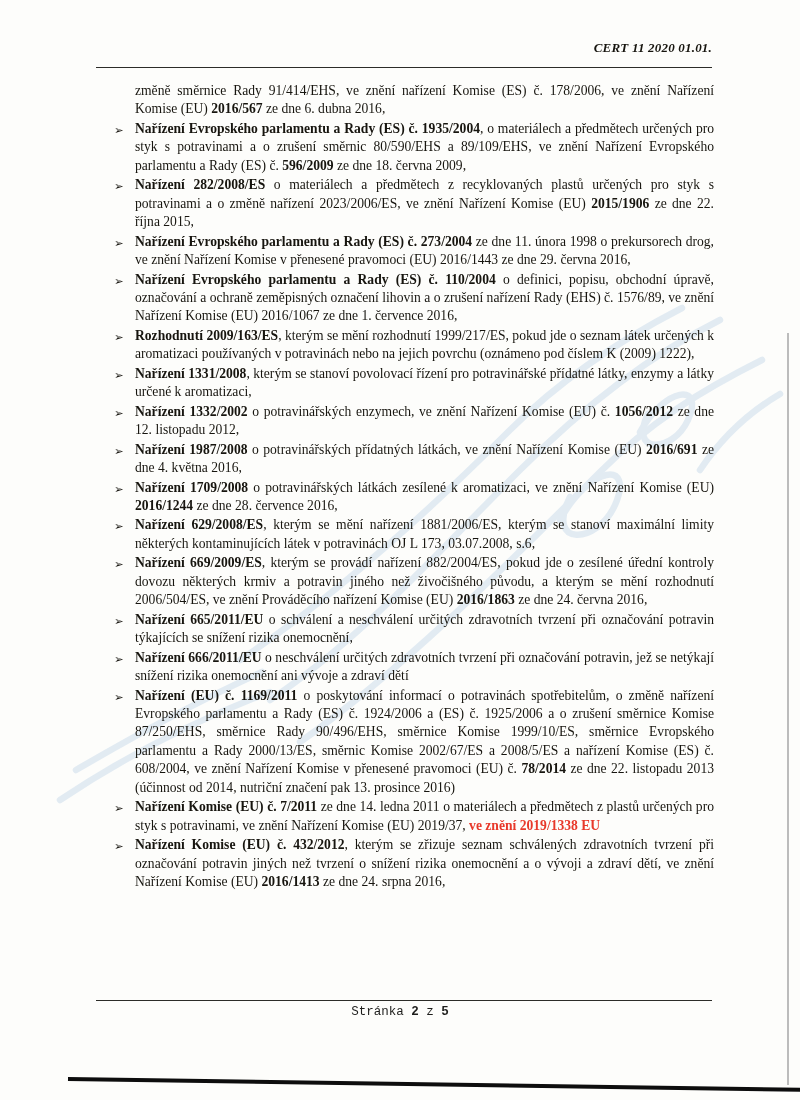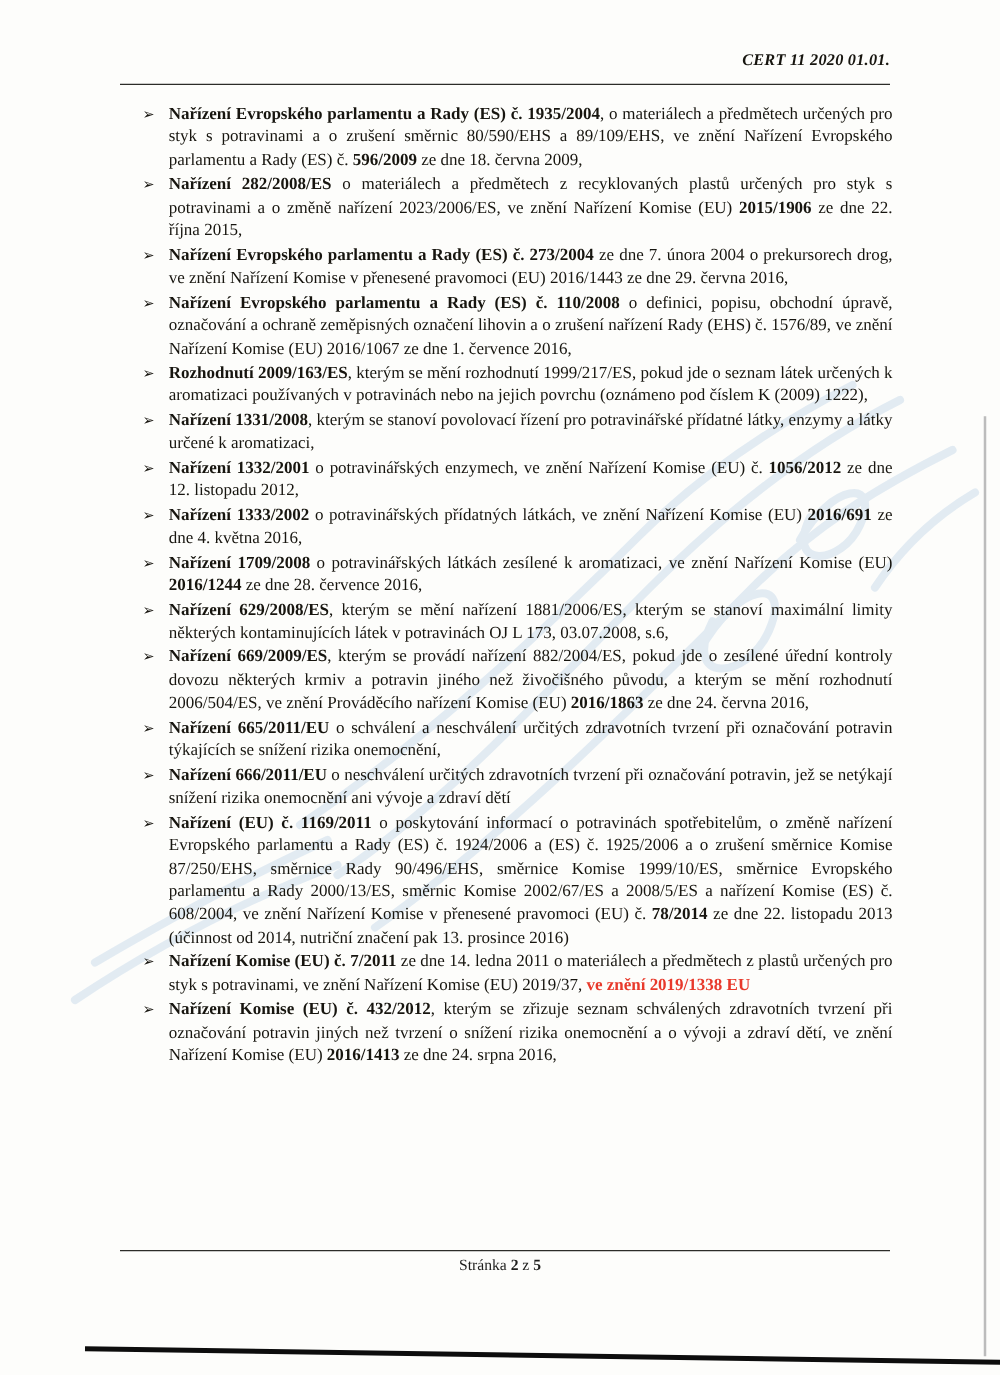--- a/index.html
+++ b/index.html
@@ -62,21 +62,21 @@
     font-weight: 400;
   }
   .b { font-weight: 700; }
   .red { font-weight: 700; color: var(--highlight-red, #e8392b); font-family: Liberation Serif, serif; }
   .footer {
     position: absolute;
     top: 1005px;
     left: 0;
     width: 800px;
     text-align: center;
-    font-family: Liberation Serif, serif;
+    font-family: Liberation Mono, monospace;
     font-size: 12.5px;
     color: #1d1d1b;
   }
   .watermark {
     position: absolute;
     left: 0; top: 0;
     width: 800px; height: 1100px;
     pointer-events: none;
   }
   .edge-bottom {
@@ -113,29 +113,30 @@
       <path d="M700 470 c20 -30 46 -56 80 -76"></path>
       <path d="M60 800 C120 760 190 722 270 692"></path>
       <path d="M76 770 C136 735 200 700 262 672"></path>
     </g>
   </svg>
 
   <div class="header">CERT 11 2020 01.01.</div>
   <div class="rule rule-top"></div>
 
   <div class="content">
+    <p class="intro"><span>změně směrnice Rady 91/414/EHS, ve znění nařízení Komise (ES) č. 178/2006, ve znění Nařízení Komise (EU) </span><span class="b">2016/567</span><span> ze dne 6. dubna 2016,</span></p>
     <ul class="reg-list">
         <li><span class="bullet">➢</span><span class="b">Nařízení Evropského parlamentu a Rady (ES) č. 1935/2004</span><span>, o materiálech a předmětech určených pro styk s potravinami a o zrušení směrnic 80/590/EHS a 89/109/EHS, ve znění Nařízení Evropského parlamentu a Rady (ES) č. </span><span class="b">596/2009</span><span> ze dne 18. června 2009,</span></li>
         <li><span class="bullet">➢</span><span class="b">Nařízení 282/2008/ES</span><span> o materiálech a předmětech z recyklovaných plastů určených pro styk s potravinami a o změně nařízení 2023/2006/ES, ve znění Nařízení Komise (EU) </span><span class="b">2015/1906</span><span> ze dne 22. října 2015,</span></li>
-        <li><span class="bullet">➢</span><span class="b">Nařízení Evropského parlamentu a Rady (ES) č. 273/2004</span><span> ze dne 7. února 2004 o prekursorech drog, ve znění Nařízení Komise v přenesené pravomoci (EU) 2016/1443 ze dne 29. června 2016,</span></li>
-        <li><span class="bullet">➢</span><span class="b">Nařízení Evropského parlamentu a Rady (ES) č. 110/2008</span><span> o definici, popisu, obchodní úpravě, označování a ochraně zeměpisných označení lihovin a o zrušení nařízení Rady (EHS) č. 1576/89, ve znění Nařízení Komise (EU) 2016/1067 ze dne 1. července 2016,</span></li>
+        <li><span class="bullet">➢</span><span class="b">Nařízení Evropského parlamentu a Rady (ES) č. 273/2004</span><span> ze dne 11. února 1998 o prekursorech drog, ve znění Nařízení Komise v přenesené pravomoci (EU) 2016/1443 ze dne 29. června 2016,</span></li>
+        <li><span class="bullet">➢</span><span class="b">Nařízení Evropského parlamentu a Rady (ES) č. 110/2004</span><span> o definici, popisu, obchodní úpravě, označování a ochraně zeměpisných označení lihovin a o zrušení nařízení Rady (EHS) č. 1576/89, ve znění Nařízení Komise (EU) 2016/1067 ze dne 1. července 2016,</span></li>
         <li><span class="bullet">➢</span><span class="b">Rozhodnutí 2009/163/ES</span><span>, kterým se mění rozhodnutí 1999/217/ES, pokud jde o seznam látek určených k aromatizaci používaných v potravinách nebo na jejich povrchu (oznámeno pod číslem K (2009) 1222),</span></li>
         <li><span class="bullet">➢</span><span class="b">Nařízení 1331/2008</span><span>, kterým se stanoví povolovací řízení pro potravinářské přídatné látky, enzymy a látky určené k aromatizaci,</span></li>
-        <li><span class="bullet">➢</span><span class="b">Nařízení 1332/2001</span><span> o potravinářských enzymech, ve znění Nařízení Komise (EU) č. </span><span class="b">1056/2012</span><span> ze dne 12. listopadu 2012,</span></li>
-        <li><span class="bullet">➢</span><span class="b">Nařízení 1333/2002</span><span> o potravinářských přídatných látkách, ve znění Nařízení Komise (EU) </span><span class="b">2016/691</span><span> ze dne 4. května 2016,</span></li>
+        <li><span class="bullet">➢</span><span class="b">Nařízení 1332/2002</span><span> o potravinářských enzymech, ve znění Nařízení Komise (EU) č. </span><span class="b">1056/2012</span><span> ze dne 12. listopadu 2012,</span></li>
+        <li><span class="bullet">➢</span><span class="b">Nařízení 1987/2008</span><span> o potravinářských přídatných látkách, ve znění Nařízení Komise (EU) </span><span class="b">2016/691</span><span> ze dne 4. května 2016,</span></li>
         <li><span class="bullet">➢</span><span class="b">Nařízení 1709/2008</span><span> o potravinářských látkách zesílené k aromatizaci, ve znění Nařízení Komise (EU) </span><span class="b">2016/1244</span><span> ze dne 28. července 2016,</span></li>
         <li><span class="bullet">➢</span><span class="b">Nařízení 629/2008/ES</span><span>, kterým se mění nařízení 1881/2006/ES, kterým se stanoví maximální limity některých kontaminujících látek v potravinách OJ L 173, 03.07.2008, s.6,</span></li>
         <li><span class="bullet">➢</span><span class="b">Nařízení 669/2009/ES</span><span>, kterým se provádí nařízení 882/2004/ES, pokud jde o zesílené úřední kontroly dovozu některých krmiv a potravin jiného než živočišného původu, a kterým se mění rozhodnutí 2006/504/ES, ve znění Prováděcího nařízení Komise (EU) </span><span class="b">2016/1863</span><span> ze dne 24. června 2016,</span></li>
         <li><span class="bullet">➢</span><span class="b">Nařízení 665/2011/EU</span><span> o schválení a neschválení určitých zdravotních tvrzení při označování potravin týkajících se snížení rizika onemocnění,</span></li>
         <li><span class="bullet">➢</span><span class="b">Nařízení 666/2011/EU</span><span> o neschválení určitých zdravotních tvrzení při označování potravin, jež se netýkají snížení rizika onemocnění ani vývoje a zdraví dětí</span></li>
         <li><span class="bullet">➢</span><span class="b">Nařízení (EU) č. 1169/2011</span><span> o poskytování informací o potravinách spotřebitelům, o změně nařízení Evropského parlamentu a Rady (ES) č. 1924/2006 a (ES) č. 1925/2006 a o zrušení směrnice Komise 87/250/EHS, směrnice Rady 90/496/EHS, směrnice Komise 1999/10/ES, směrnice Evropského parlamentu a Rady 2000/13/ES, směrnic Komise 2002/67/ES a 2008/5/ES a nařízení Komise (ES) č. 608/2004, ve znění Nařízení Komise v přenesené pravomoci (EU) č. </span><span class="b">78/2014</span><span> ze dne 22. listopadu 2013 (účinnost od 2014, nutriční značení pak 13. prosince 2016)</span></li>
         <li><span class="bullet">➢</span><span class="b">Nařízení Komise (EU) č. 7/2011</span><span> ze dne 14. ledna 2011 o materiálech a předmětech z plastů určených pro styk s potravinami, ve znění Nařízení Komise (EU) 2019/37, </span><span class="red">ve znění 2019/1338 EU</span></li>
         <li><span class="bullet">➢</span><span class="b">Nařízení Komise (EU) č. 432/2012</span><span>, kterým se zřizuje seznam schválených zdravotních tvrzení při označování potravin jiných než tvrzení o snížení rizika onemocnění a o vývoji a zdraví dětí, ve znění Nařízení Komise (EU) </span><span class="b">2016/1413</span><span> ze dne 24. srpna 2016,</span></li>
       </ul>
   </div>

